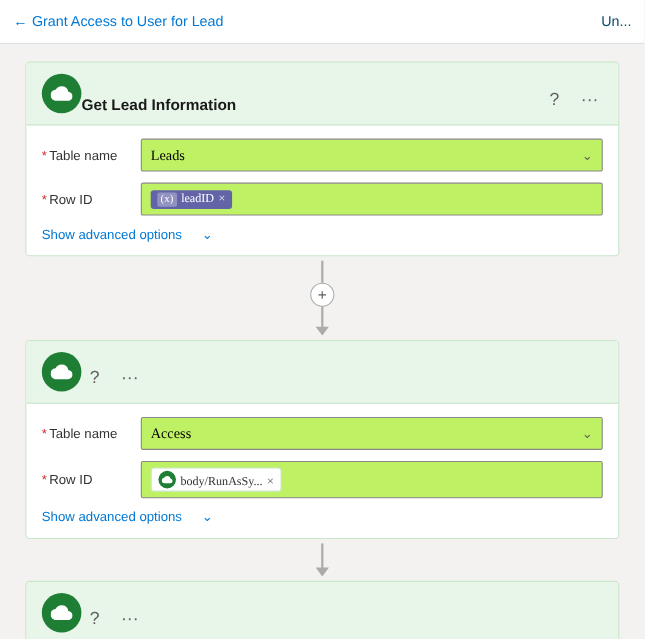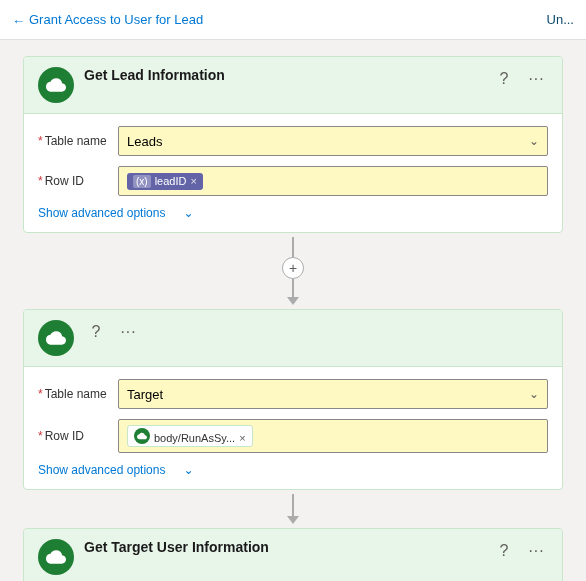--- a/index.html
+++ b/index.html
@@ -50,23 +50,22 @@
       border: 1px solid #c8e6c9;
       border-radius: 4px;
       width: 100%;
       max-width: 540px;
       overflow: hidden;
     }
 
     .card-header {
       background: #e8f5e9;
       display: flex;
-      align-items: flex-start;
+      align-items: flex-end;
       padding: 10px 14px;
-      gap: 10px;
       border-bottom: 1px solid #c8e6c9;
     }
 
     .card-icon {
       width: 36px;
       height: 36px;
       background: #1e7e34;
       border-radius: 50%;
       display: flex;
       align-items: center;
@@ -111,20 +110,21 @@
 
     
     .card-body {
       padding: 12px 14px;
     }
 
     .field-row {
       display: flex;
       align-items: center;
       margin-bottom: 10px;
+      gap: 10px;
     }
 
     .field-label {
       font-size: 12px;
       color: #333;
       width: 80px;
       flex-shrink: 0;
     }
 
     .required-star {
@@ -133,23 +133,24 @@
     }
 
     .field-input {
       flex: 1;
       border: 1px solid #8a8886;
       border-radius: 2px;
       padding: 5px 8px;
       font-size: 13px;
       display: flex;
       align-items: center;
-      background: #fef9c3;
+      background: #bef264;
       min-height: 30px;
       position: relative;
+      font-family: Liberation Serif, serif;
     }
 
     .field-input.dropdown {
       justify-content: space-between;
       cursor: pointer;
     }
 
     .dropdown-arrow {
       color: #605e5c;
       font-size: 12px;
@@ -331,21 +332,21 @@
         <div class="icon-btn" title="Help">?</div>
         <div class="icon-btn" title="More">···</div>
       </div>
     </div>
     <div class="card-body">
       <div class="field-row">
         <div class="field-label">
           <span class="required-star">*</span>Table name
         </div>
         <div class="field-input dropdown">
-          <span>Target</span>
+          <span>Access</span>
           <span class="dropdown-arrow">⌄</span>
         </div>
       </div>
       <div class="field-row">
         <div class="field-label">
           <span class="required-star">*</span>Row ID
         </div>
         <div class="field-input">
           <span class="tag-green">
             <span class="tag-green-icon">
@@ -370,21 +371,20 @@
     <div class="connector-arrow"></div>
   </div>
 
   <div class="card">
     <div class="card-header">
       <div class="card-icon">
         <svg viewBox="0 0 24 24">
           <path d="M19.35 10.04A7.49 7.49 0 0012 4C9.11 4 6.6 5.64 5.35 8.04A5.994 5.994 0 000 14c0 3.31 2.69 6 6 6h13c2.76 0 5-2.24 5-5 0-2.64-2.05-4.78-4.65-4.96z"></path>
         </svg>
       </div>
-      <div class="card-title">Get Target User Information</div>
       <div class="card-actions">
         <div class="icon-btn" title="Help">?</div>
         <div class="icon-btn" title="More">···</div>
       </div>
     </div>
 
   </div>
 
 </div>
 

